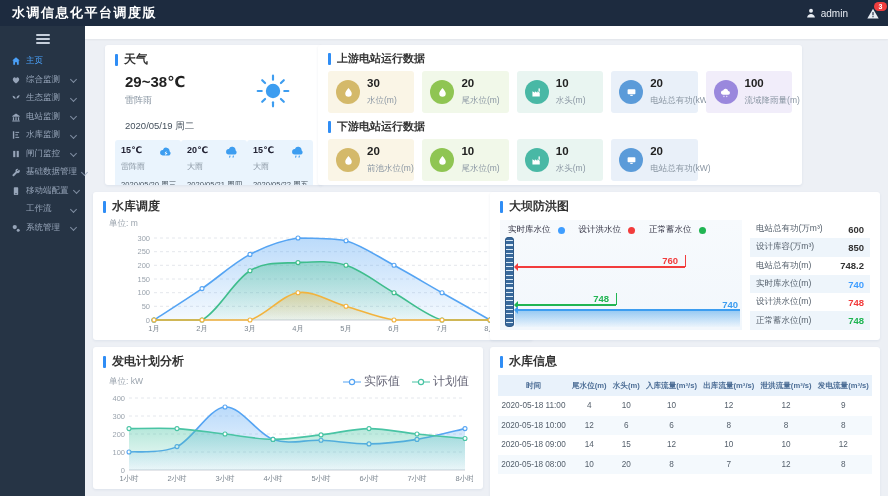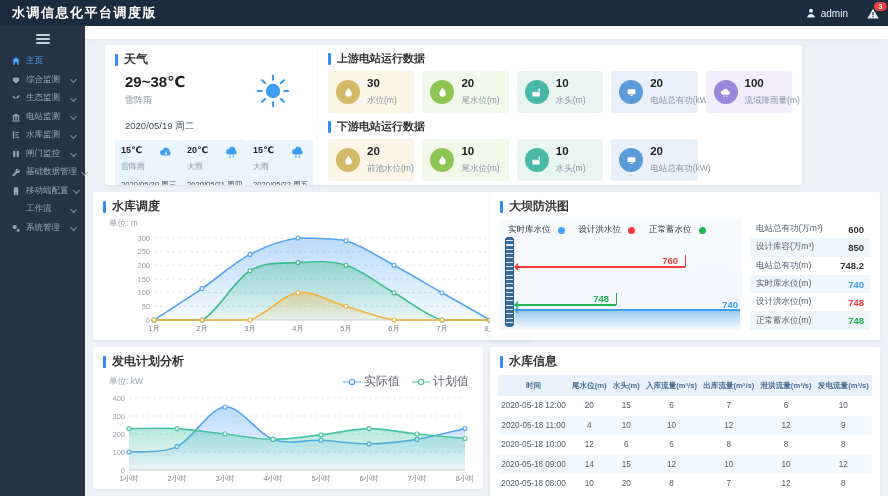--- a/index.html
+++ b/index.html
@@ -723,29 +723,20 @@
             <th>尾水位(m)</th>
             <th>水头(m)</th>
             <th>入库流量(m³/s)</th>
             <th>出库流量(m³/s)</th>
             <th>泄洪流量(m³/s)</th>
             <th>发电流量(m³/s)</th>
           </tr>
       </thead>
       <tbody>
 
-          <tr>
-            <td>2020-05-18 12:00</td>
-            <td>20</td>
-            <td>15</td>
-            <td>6</td>
-            <td>7</td>
-            <td>6</td>
-            <td>10</td>
-          </tr>
 
           <tr>
             <td>2020-05-18 11:00</td>
             <td>4</td>
             <td>10</td>
             <td>10</td>
             <td>12</td>
             <td>12</td>
             <td>9</td>
           </tr>

